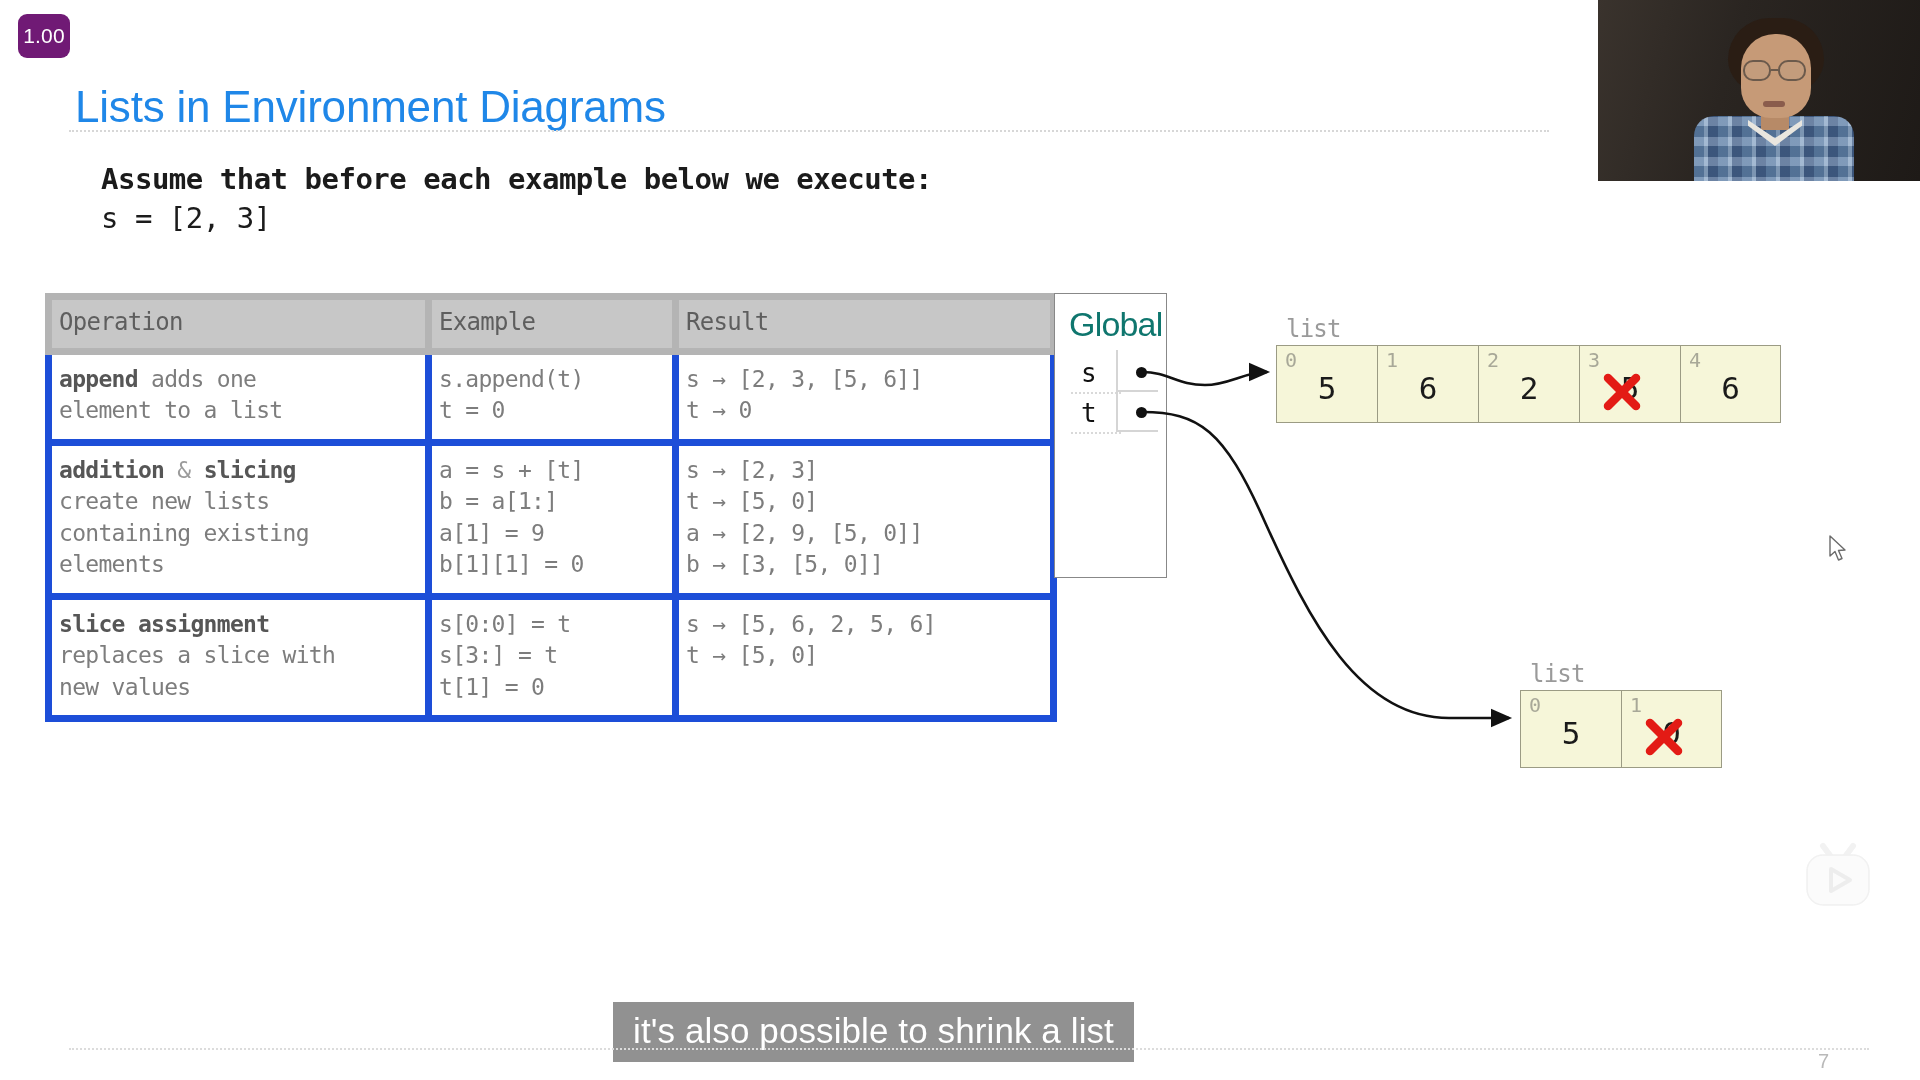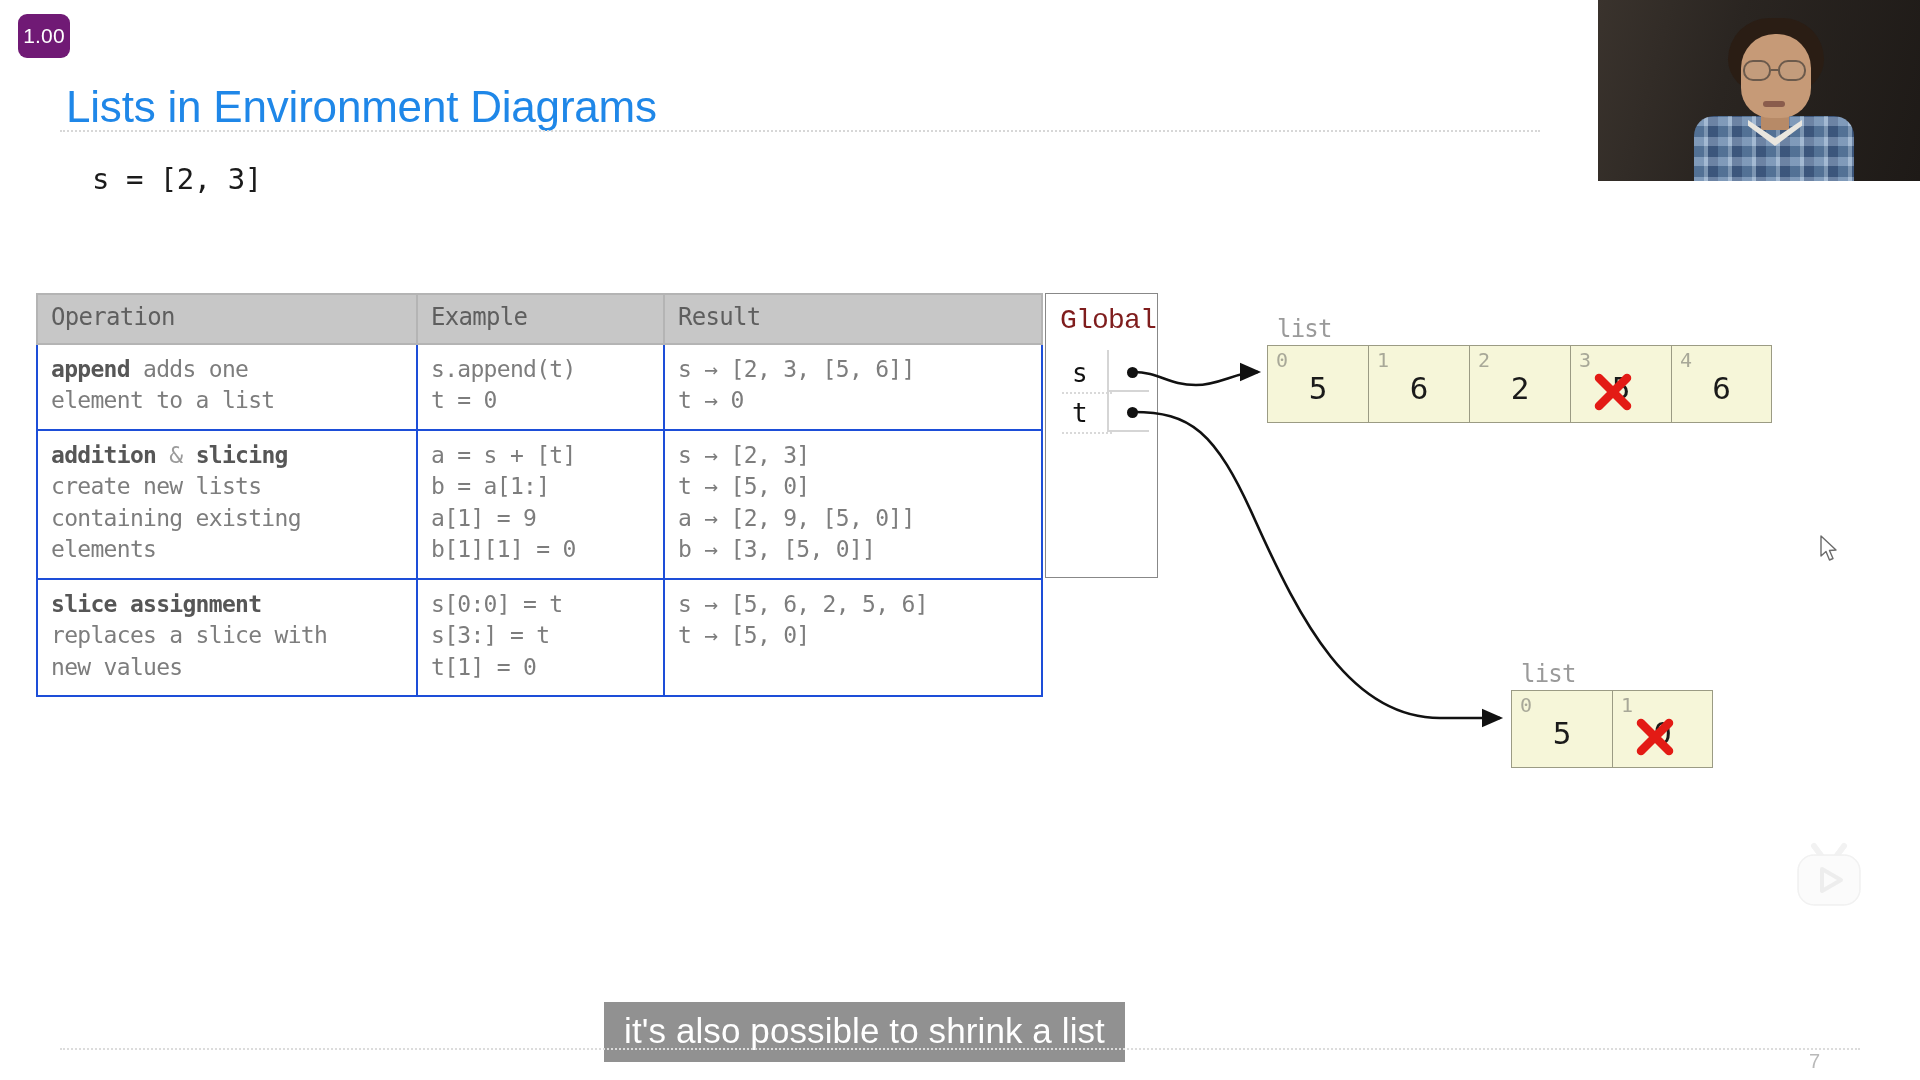--- a/index.html
+++ b/index.html
@@ -15,21 +15,21 @@
   #speed-badge {
     position: absolute; left: 18px; top: 14px;
     width: 52px; height: 44px;
     background: #701a75; border-radius: 9px;
     color: #ffffff; font-size: 21px;
     display: flex; align-items: center; justify-content: center;
     letter-spacing: .2px;
   }
 
   
-  #slide { position: absolute; left: 0; top: 0; width: 1872px; height: 1080px; }
+  #slide { position: absolute; left: 9px; top: 0; width: 1872px; height: 1080px; }
 
   #slide-title {
     position: absolute; left: 66px; top: 82px;
     font-size: 44px; color: #1f87e8; letter-spacing: -0.2px;
     white-space: nowrap;
   }
   #title-rule {
     position: absolute; left: 60px; top: 130px; width: 1480px; height: 0;
     border-top: 2px dotted #d7d7d7;
   }
@@ -44,23 +44,23 @@
   #assume-line2, #assume-line3 { letter-spacing: -0.5px; }
 
   
   #op-table {
     position: absolute; left: 36px; top: 293px;
     width: 1005px;
     border-collapse: collapse;
     table-layout: fixed;
   }
   #op-table td, #op-table th {
-    border: 2px solid #1d4ed8;
+    border: 7px solid #1d4ed8;
     vertical-align: top;
-    padding: 9px 13px 12px 13px;
+    padding: 9px 13px 12px 7px;
     font-family: "DejaVu Sans Mono", "Liberation Mono", monospace;
     font-size: 23px;
     line-height: 31.5px;
     color: #7d7d7d;
     text-align: left;
     font-weight: normal;
     letter-spacing: -0.7px;
   }
   #op-table thead th {
     background: #c7c7c7;
@@ -77,22 +77,22 @@
   .cellline { white-space: pre; }
 
   
   #env-frame {
     position: absolute; left: 1045px; top: 293px;
     width: 113px; height: 285px;
     border: 1.5px solid #888888; background: #ffffff;
   }
   #env-title {
     position: absolute; left: 1060px; top: 305px;
-    font-family: Liberation Mono, monospace;
-    font-size: 28px; color: #7f1d1d; letter-spacing: -0.8px;
+    font-family: Liberation Sans, sans-serif;
+    font-size: 34px; color: #0f766e; letter-spacing: -0.8px;
   }
   .binding { position: absolute; font-family: "DejaVu Sans Mono","Liberation Mono",monospace; }
   .bind-name { font-size: 26px; color: #111111; }
   .bind-slot {
     position: absolute; width: 42px; height: 42px;
     border-left: 2px solid #d5d5d5;
     border-bottom: 2px solid #d5d5d5;
   }
   .bind-underline {
     position: absolute; width: 50px; height: 0;
@@ -222,20 +222,21 @@
 <div id="speed-badge">
   <span>1.00</span>
 </div>
 
 <div id="slide">
 
   <div id="slide-title">Lists in Environment Diagrams</div>
   <div id="title-rule"></div>
 
   <div id="assume-block" class="mono">
+    <div id="assume-line1">Assume that before each example below we execute:</div>
     <div id="assume-line2">s = [2, 3]</div>
   </div>
 
   <table id="op-table">
     <thead>
       <tr>
         <th class="c-op">Operation</th>
         <th class="c-ex">Example</th>
         <th class="c-res">Result</th>
       </tr>

